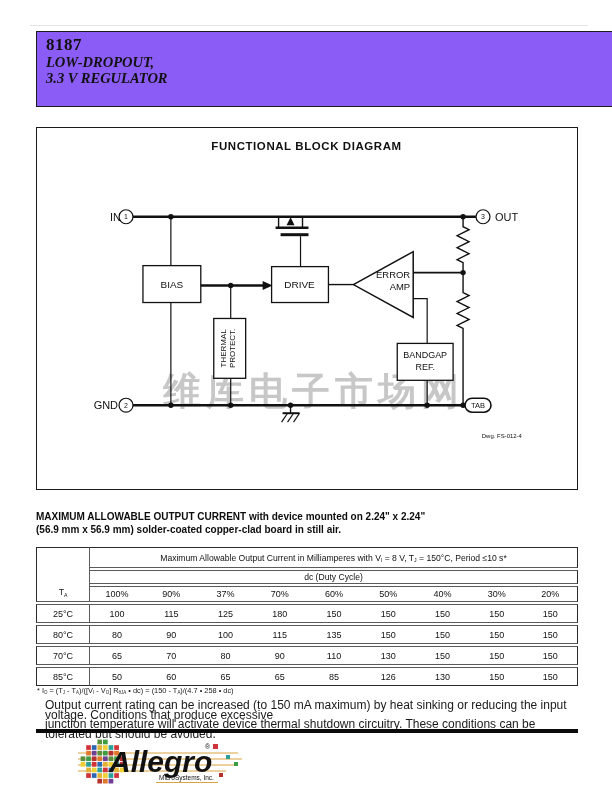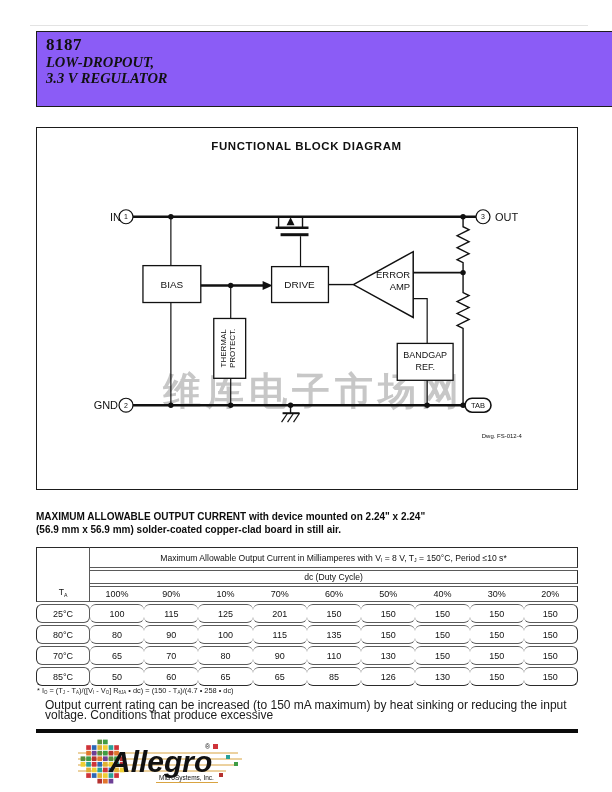--- a/index.html
+++ b/index.html
@@ -22,21 +22,21 @@
           font-size:9px;color:#111;}
   .mtable td{text-align:center;vertical-align:middle;padding:0;border-top:1px solid #5a5a5a;border-bottom:1px solid #5a5a5a;}
   .mtable td.c-first{border-left:1.6px solid #2a2a2a;border-right:1px solid #5a5a5a;}
   .mtable td.c-last{border-right:1.6px solid #2a2a2a;}
   .mtable tr.r-top td{border-top:1.6px solid #2a2a2a;}
   .mtable tr.r-bot td{border-bottom:1.6px solid #2a2a2a;}
   .mtable td.ta-cell{vertical-align:bottom;padding-bottom:4px;border-bottom:1px solid #5a5a5a;}
   .mtable .r1 td{height:19px;font-size:8.6px;}
   .mtable .r2 td{height:12px;font-size:8.6px;}
   .mtable .r3 td{height:14px;}
-  .mtable .dr td{height:17px;border-radius:6px;}
+  .mtable .dr td{height:17px;}
   sub{font-size:.6em;vertical-align:baseline;position:relative;top:.3em;}
   .footnote-formula{position:absolute;left:37px;top:686px;font-size:7.4px;color:#1a1a1a;}
   .footnote-text{position:absolute;left:45px;top:701px;width:533px;font-size:12px;line-height:9.6px;color:#1a1a1a;}
   .bottom-rule{position:absolute;left:36px;top:729px;width:542px;height:3.5px;background:#0a0a0a;}
   
   .footer-logo{position:absolute;left:76px;top:736px;width:172px;height:54px;text-align:right;}
   .footer-address{position:absolute;left:255px;top:742px;font-size:8.2px;line-height:13px;color:#1a1a1a;}
 </style>
 </head>
 <body>
@@ -176,34 +176,34 @@
         <tr class="r1 r-top">
       <td class="c-first ta-cell" rowspan="3">T<sub>A</sub></td>
       <td class="c-last" colspan="9">Maximum Allowable Output Current in Milliamperes with V<sub>I</sub> = 8 V, T<sub>J</sub> = 150°C, Period ≤10 s*</td>
     </tr>
     <tr class="r2">
       <td class="c-last" colspan="9">dc (Duty Cycle)</td>
     </tr>
     <tr class="r3">
       <td>100%</td>
       <td>90%</td>
-      <td>10%</td>
+      <td>37%</td>
       <td>70%</td>
       <td>60%</td>
       <td>50%</td>
       <td>40%</td>
       <td>30%</td>
       <td class="c-last">20%</td>
     </tr>
     <tr class="dr">
       <td class="c-first">25°C</td>
       <td>100</td>
       <td>115</td>
       <td>125</td>
-      <td>201</td>
+      <td>180</td>
       <td>150</td>
       <td>150</td>
       <td>150</td>
       <td>150</td>
       <td class="c-last">150</td>
     </tr>
     <tr class="dr">
       <td class="c-first">80°C</td>
       <td>80</td>
       <td>90</td>
@@ -238,20 +238,21 @@
       <td>130</td>
       <td>150</td>
       <td class="c-last">150</td>
     </tr>
   </tbody>
     </table>
 
   <div class="footnote-formula">* I<sub>O</sub> = (T<sub>J</sub> - T<sub>A</sub>)/([V<sub>I</sub> - V<sub>O</sub>] R<sub>θJA</sub> • dc) = (150 - T<sub>A</sub>)/(4.7 • 258 • dc)</div>
   <div class="footnote-text">
     <div>Output current rating can be increased (to 150 mA maximum) by heat sinking or reducing the input voltage.  Conditions that produce excessive</div>
+    <div>junction temperature will activate device thermal shutdown circuitry.  These conditions can be tolerated but should be avoided.</div>
   </div>
 
   <div class="bottom-rule"></div>
 
   <div class="footer-logo">
     <svg width="172" height="54" viewBox="0 0 172 54">
       <g>
         <line x1="2" y1="17" x2="162" y2="17" stroke="#d9a441" stroke-width="1"></line>
         <line x1="2" y1="23" x2="166" y2="23" stroke="#d9a441" stroke-width="1"></line>
         <line x1="2" y1="29" x2="160" y2="29" stroke="#d9a441" stroke-width="1"></line>

